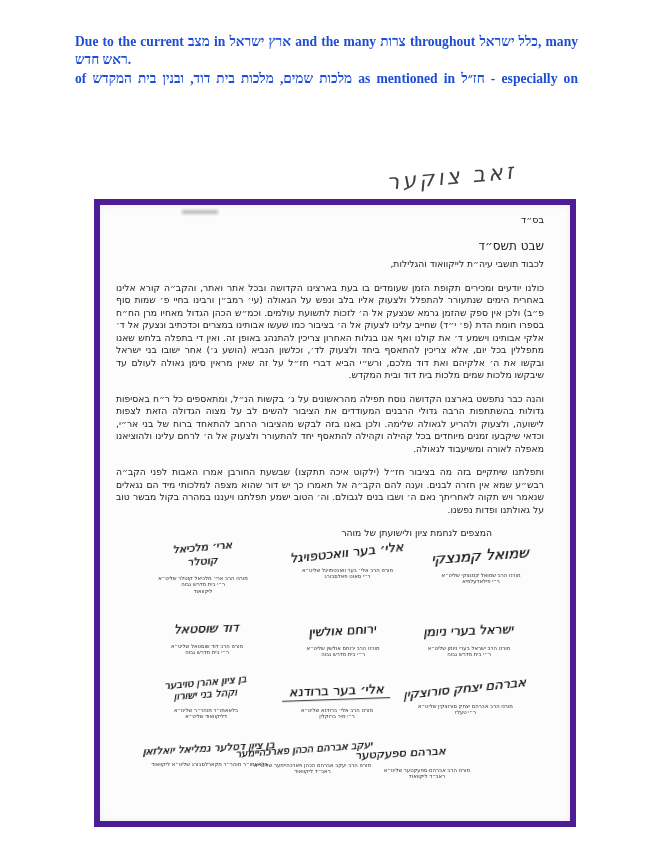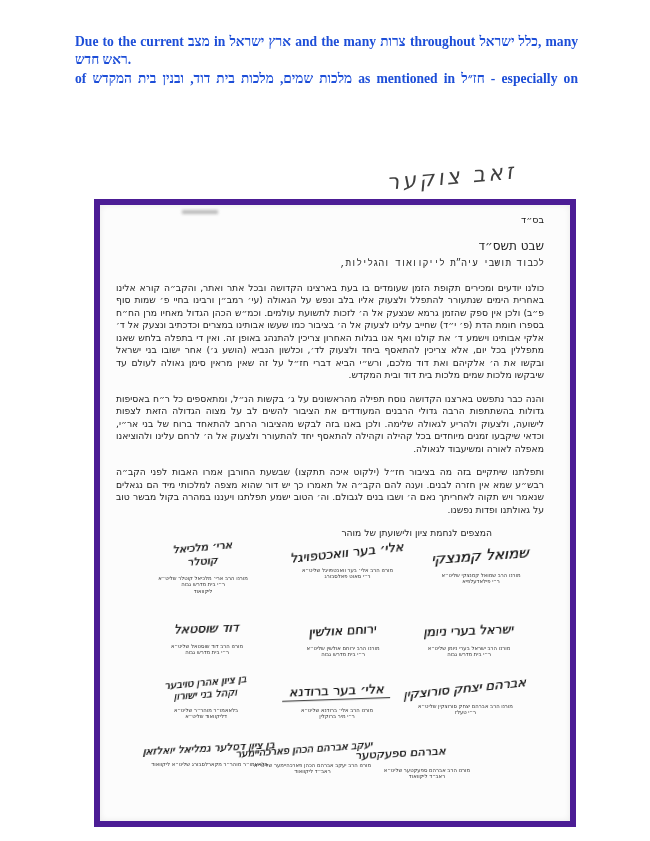--- a/index.html
+++ b/index.html
@@ -40,21 +40,21 @@
     filter:blur(0.2px);
   }
   .smudge{position:absolute;top:5px;right:352px;width:36px;height:4px;background:#b9b9b9;filter:blur(1.4px);}
   .bsd{position:absolute;top:9px;right:26px;font-size:9.5px;}
   .ldate{position:absolute;top:34px;right:26px;font-size:12px;}
   .lbody{
     position:absolute;top:53px;right:26px;left:16px;
     font-size:9.2px;line-height:12.5px;text-align:justify;
   }
   .lbody p{margin:0 0 11px 0;}
-  .greet{margin:0;font-family:Liberation Mono, monospace;}
+  .greet{margin:0;}
   .closing{margin:10px 52px 0 0;text-align:right;font-size:9.2px;}
   
   .sigs{position:absolute;inset:0;}
   .sig{position:absolute;text-align:center;}
   .scr{
     font-size:13px;white-space:nowrap;color:#161616;
     transform:rotate(-3deg) skewX(-12deg);
     text-shadow:0 0 .5px #161616;
     filter:blur(.25px);
   }

